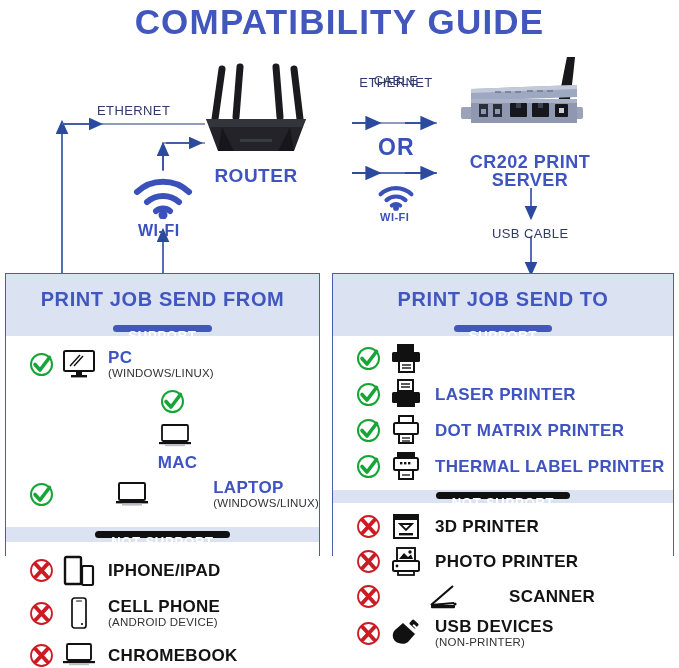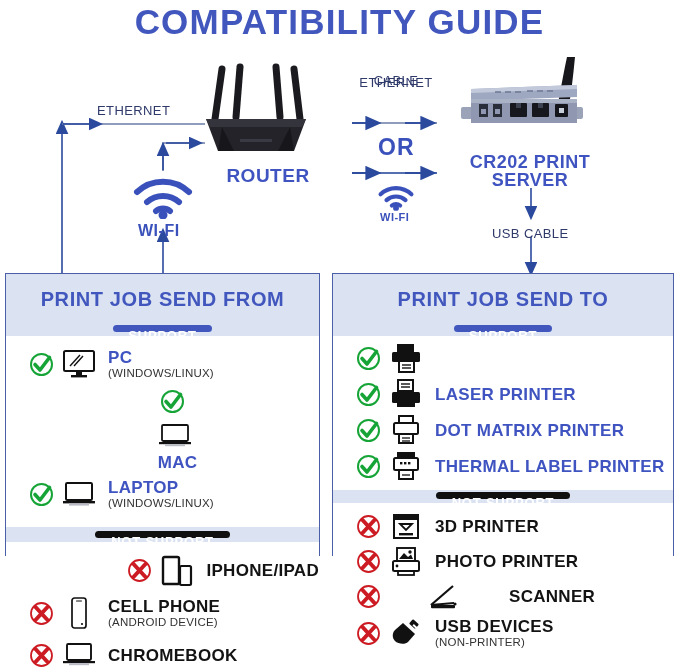--- a/index.html
+++ b/index.html
@@ -222,21 +222,21 @@
       <line x1="44" y1="14" x2="40" y2="64"></line>
       <line x1="80" y1="14" x2="84" y2="64"></line>
       <line x1="98" y1="16" x2="104" y2="66"></line>
     </g>
     <path d="M10,66 L110,66 L98,98 L22,98 Z" fill="#232329"></path>
     <path d="M10,66 L110,66 L106,74 L14,74 Z" fill="#34343c"></path>
     <path d="M26,74 L38,98 L22,98 Z" fill="#17171b"></path>
     <path d="M94,74 L82,98 L98,98 Z" fill="#17171b"></path>
     <rect x="44" y="86" width="32" height="3" fill="#3a3a44"></rect>
   </svg>
-  <div class="blue-bold-label" style="left:208px; top:120px; width:120px;">ROUTER</div>
+  <div class="blue-bold-label" style="left:196px; top:120px; width:120px;">ROUTER</div>
 
   <div class="diag-label" style="left:355px; top:30px; text-align:center; width:82px;">ETHERNET</div>
   <div class="diag-label" style="left:355px; top:28px; text-align:center; width:82px;">CABLE</div>
   <div class="or-text" style="left:378px; top:89px;">OR</div>
 
   <svg style="position:absolute;left:377px;top:136px;" width="38" height="30" viewBox="0 0 64 48">
     <g fill="none" stroke="#3a51bb" stroke-width="7" stroke-linecap="round">
       <path d="M6,21 A38,38 0 0 1 58,21"></path>
       <path d="M16,31 A24,24 0 0 1 48,31"></path>
       <path d="M25,40 A11,11 0 0 1 39,40"></path>
@@ -333,21 +333,21 @@
             <rect x="5" y="3" width="26" height="16" rx="1.2" fill="none" stroke="#111" stroke-width="1.8"></rect>
             <rect x="2" y="20" width="32" height="2.2" fill="#111"></rect>
             <rect x="8" y="22.2" width="20" height="2" fill="#b9bcc4"></rect>
           </svg>
       </span>
       <span class="labels">
         <span class="lbl-main blue">MAC</span>
       </span>
     </div>
 
-    <div class="row" style="min-height:46px;">
+    <div class="row" style="min-height:46px;justify-content:space-between;">
       <span class="mark">
         <svg width="25" height="25" viewBox="0 0 25 25">
             <circle cx="12.5" cy="12.5" r="10.5" fill="none" stroke="#16a437" stroke-width="2"></circle>
             <path d="M6,12.5 L11,18 L20.5,5.5" fill="none" stroke="#16a437" stroke-width="3.6" stroke-linecap="round" stroke-linejoin="round"></path>
           </svg>
       </span>
       <span class="dev-icon">
         <svg width="36" height="28" viewBox="0 0 36 28">
             <rect x="5" y="3" width="26" height="17" rx="1.2" fill="none" stroke="#111" stroke-width="2"></rect>
             <rect x="2" y="21" width="32" height="2.4" fill="#111"></rect>
@@ -360,21 +360,21 @@
       </span>
     </div>
   </div>
 
   <div class="section tinted" style="height:15px; margin-top:10px;"></div>
   <div class="badge-row">
     <span class="badge notsupport">NOT SUPPORT</span>
   </div>
 
   <div class="list" style="padding-top:8px;">
-    <div class="row" style="min-height:41px;justify-content:flex-end;">
+    <div class="row" style="min-height:41px;">
       <span class="mark">
         <svg width="25" height="25" viewBox="0 0 25 25">
             <circle cx="12.5" cy="12.5" r="10.5" fill="none" stroke="#cc1b22" stroke-width="1.8"></circle>
             <path d="M6.5,6 L18.5,19 M18.5,6 L6.5,19" stroke="#cc1b22" stroke-width="4" stroke-linecap="round"></path>
           </svg>
       </span>
       <span class="dev-icon">
         <svg width="34" height="32" viewBox="0 0 34 32">
             <rect x="3" y="2" width="16" height="27" rx="1.6" fill="none" stroke="#111" stroke-width="2.4"></rect>
             <rect x="20" y="11" width="11" height="19" rx="1.4" fill="none" stroke="#111" stroke-width="2.2"></rect>

